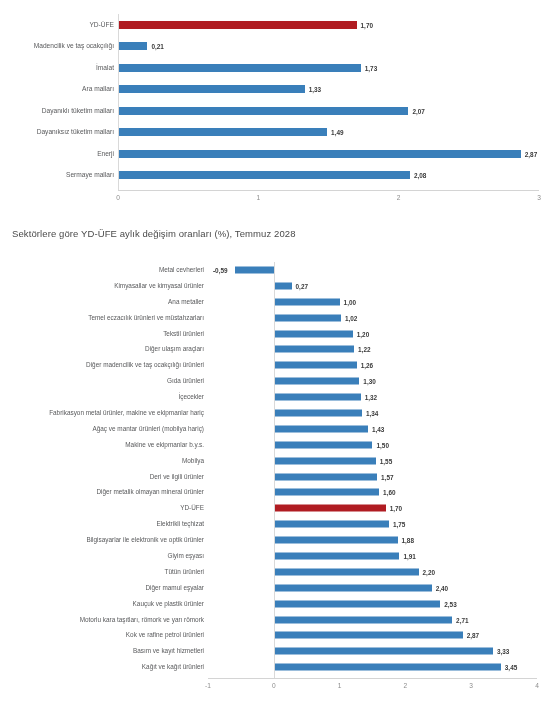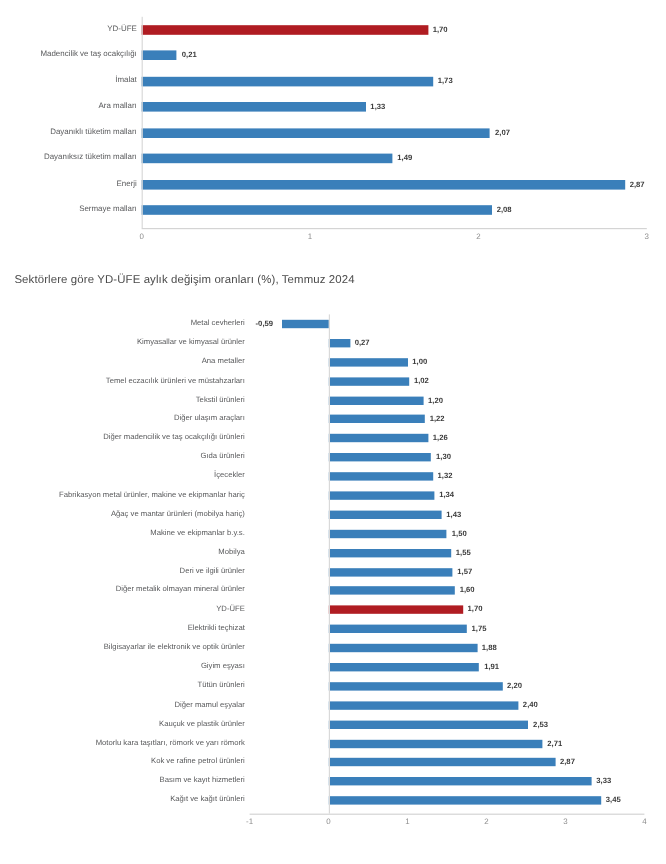--- a/index.html
+++ b/index.html
@@ -176,21 +176,21 @@
     <div class="zero-line" id="zero-one" style="left: 118px; top: 14px; height: 176px;"></div>
     <div id="ticks-one">
         <div class="tick-label" style="left: 118px; top: 194px;">0</div>
         <div class="tick-label" style="left: 258.333px; top: 194px;">1</div>
         <div class="tick-label" style="left: 398.667px; top: 194px;">2</div>
         <div class="tick-label" style="left: 539px; top: 194px;">3</div>
       </div>
   </div>
 </div>
 
-<div class="section-title">Sektörlere göre YD-ÜFE aylık değişim oranları (%), Temmuz 2024</div>
+<div class="section-title">Sektörlere göre YD-ÜFE aylık değişim oranları (%), Temmuz 2028</div>
 
 <div class="chart-block" id="chart-two">
   <div class="plot">
     <div class="rows" id="rows-two" style="top: 10px; height: 413.4px;">
         <div class="row" style="height: 15.9px;">
           <div class="cat-label" style="top: 50%; transform: translateY(-50%); width: 202px;">Metal cevherleri</div>
           <div class="bar neg" style="left: 234.978px; width: 38.822px; height: 7px;"></div>
           <div class="val-label" style="left: 212.978px;">-0,59</div>
         </div>
         <div class="row" style="height: 15.9px;">

